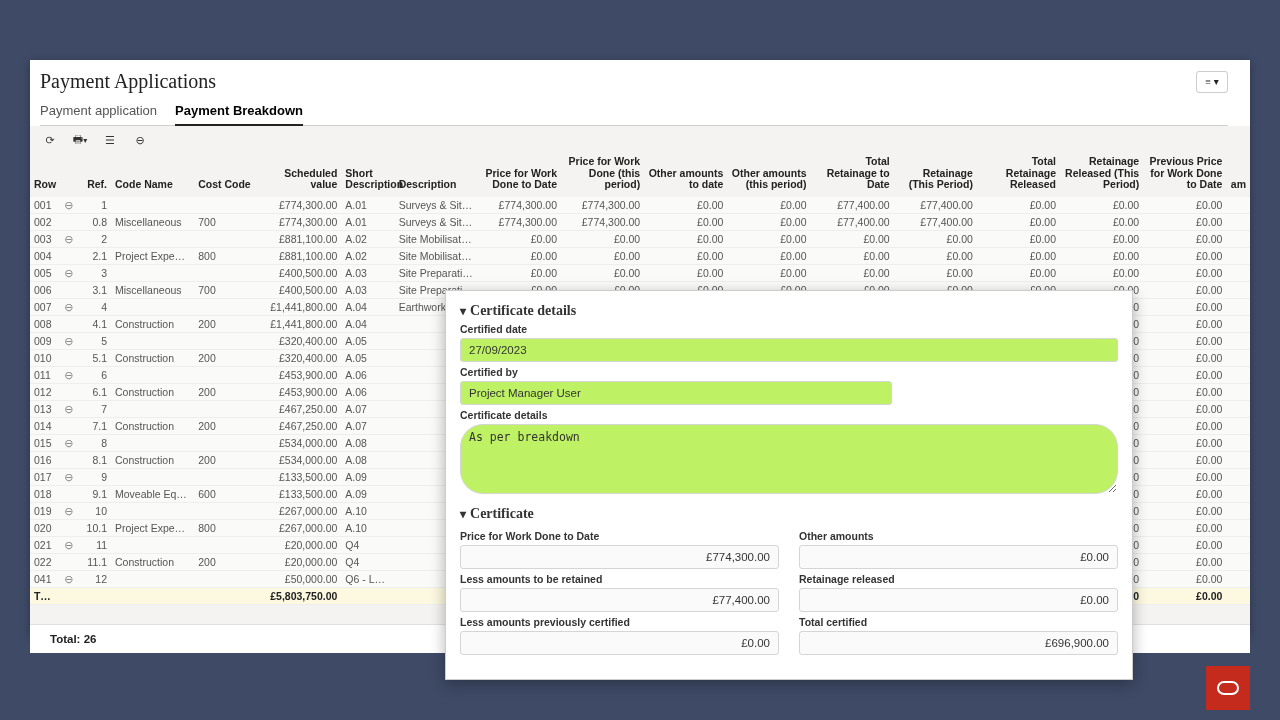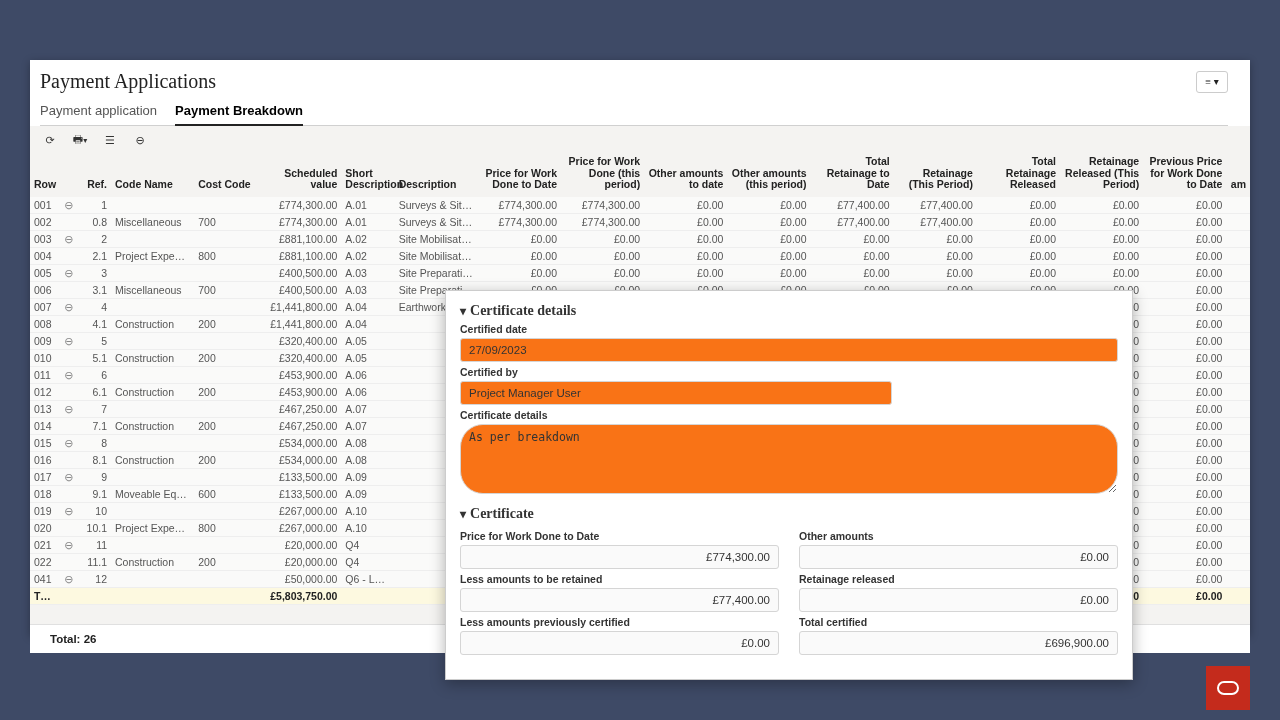--- a/index.html
+++ b/index.html
@@ -161,21 +161,21 @@
     margin-top: 4px;
     margin-bottom: 3px;
   }
   .fld-input {
     width: 100%;
     border: 1px solid #d5d5d5;
     border-radius: 3px;
     padding: 5px 8px;
     font-size: 11.5px;
     color: #333;
-    background: #f97316;
+    background: #bef264;
   }
   .fld-input.half { width: 432px; }
   textarea.fld-input { height: 70px; resize: vertical; border-radius: 23px; }
   .cert-grid {
     display: grid;
     grid-template-columns: 1fr 1fr;
     column-gap: 20px;
     margin-top: 2px;
   }
   .cert-grid .fld-input { text-align: right; background: #fafafa; }

